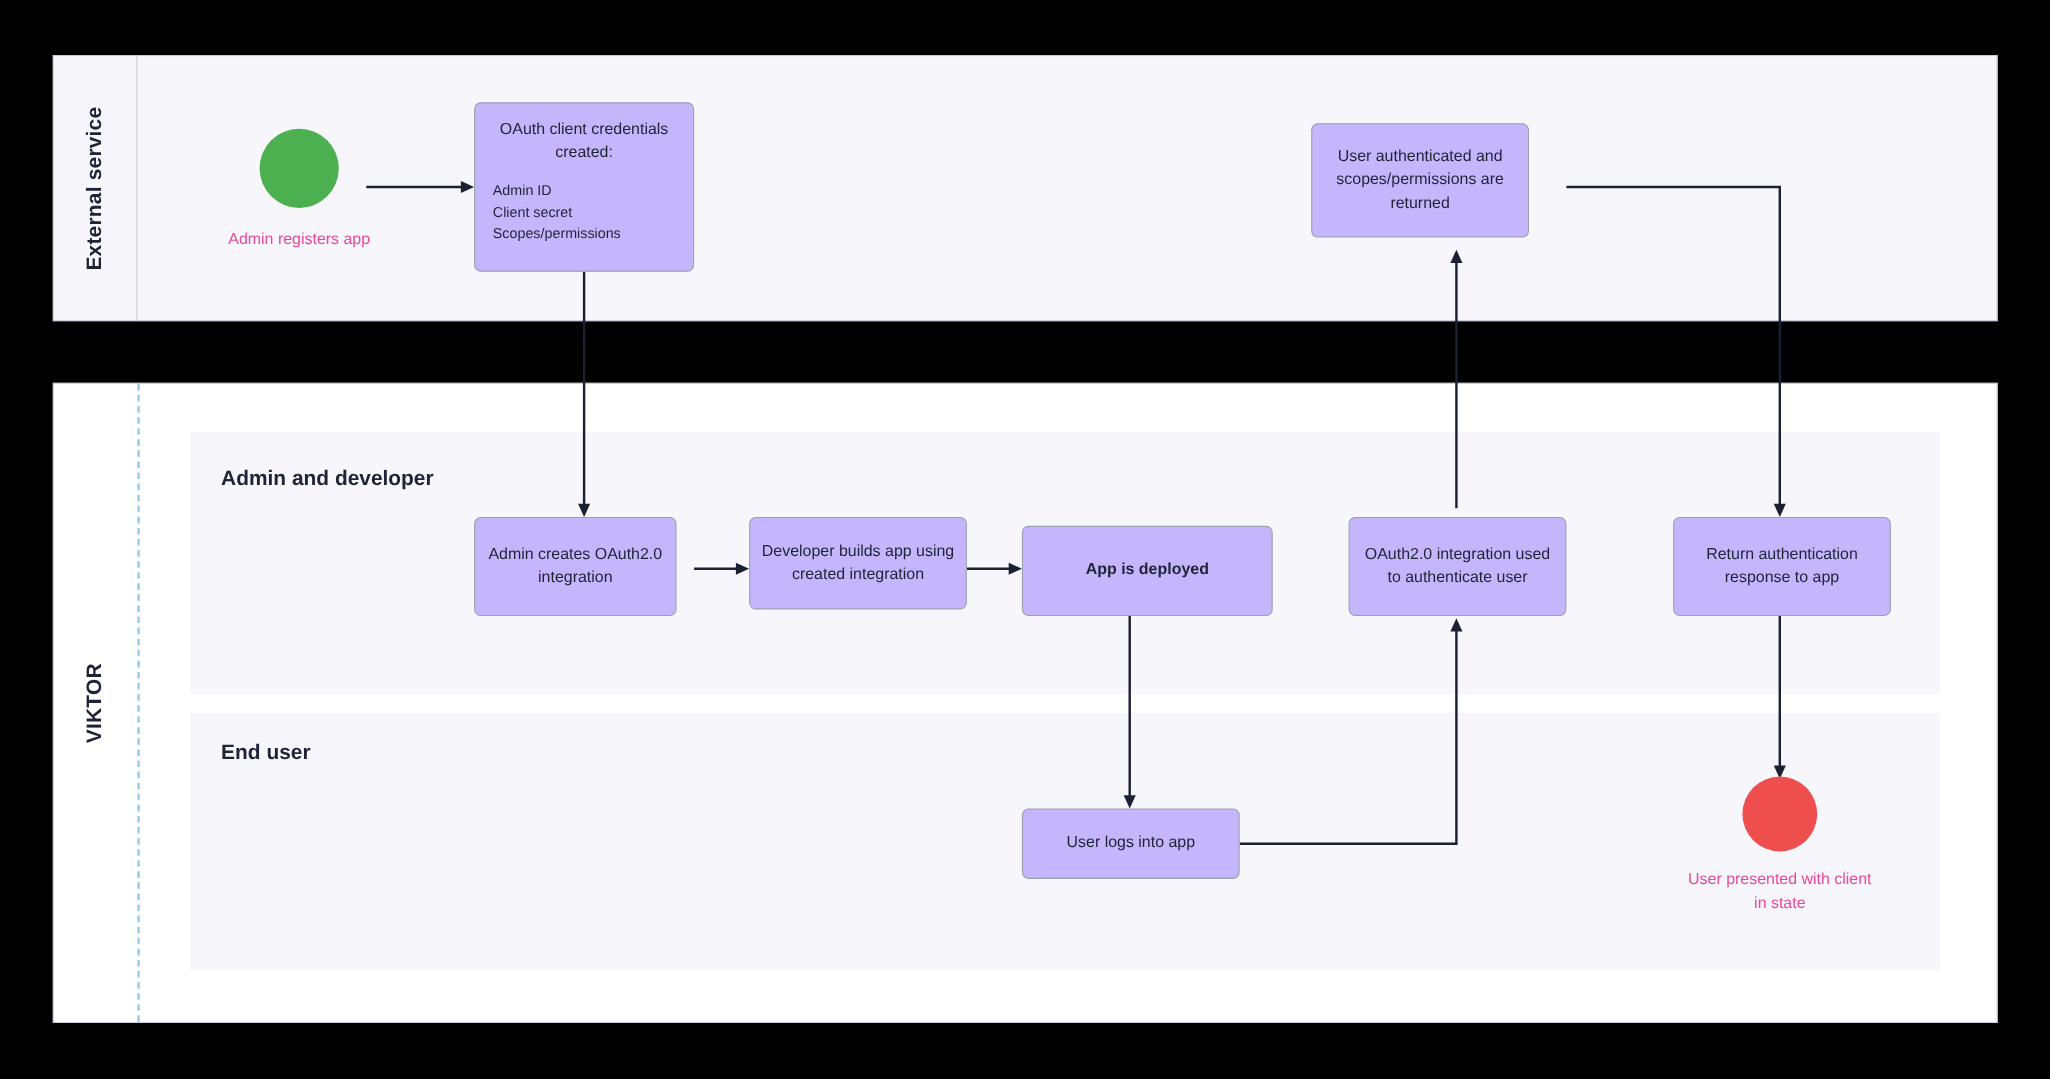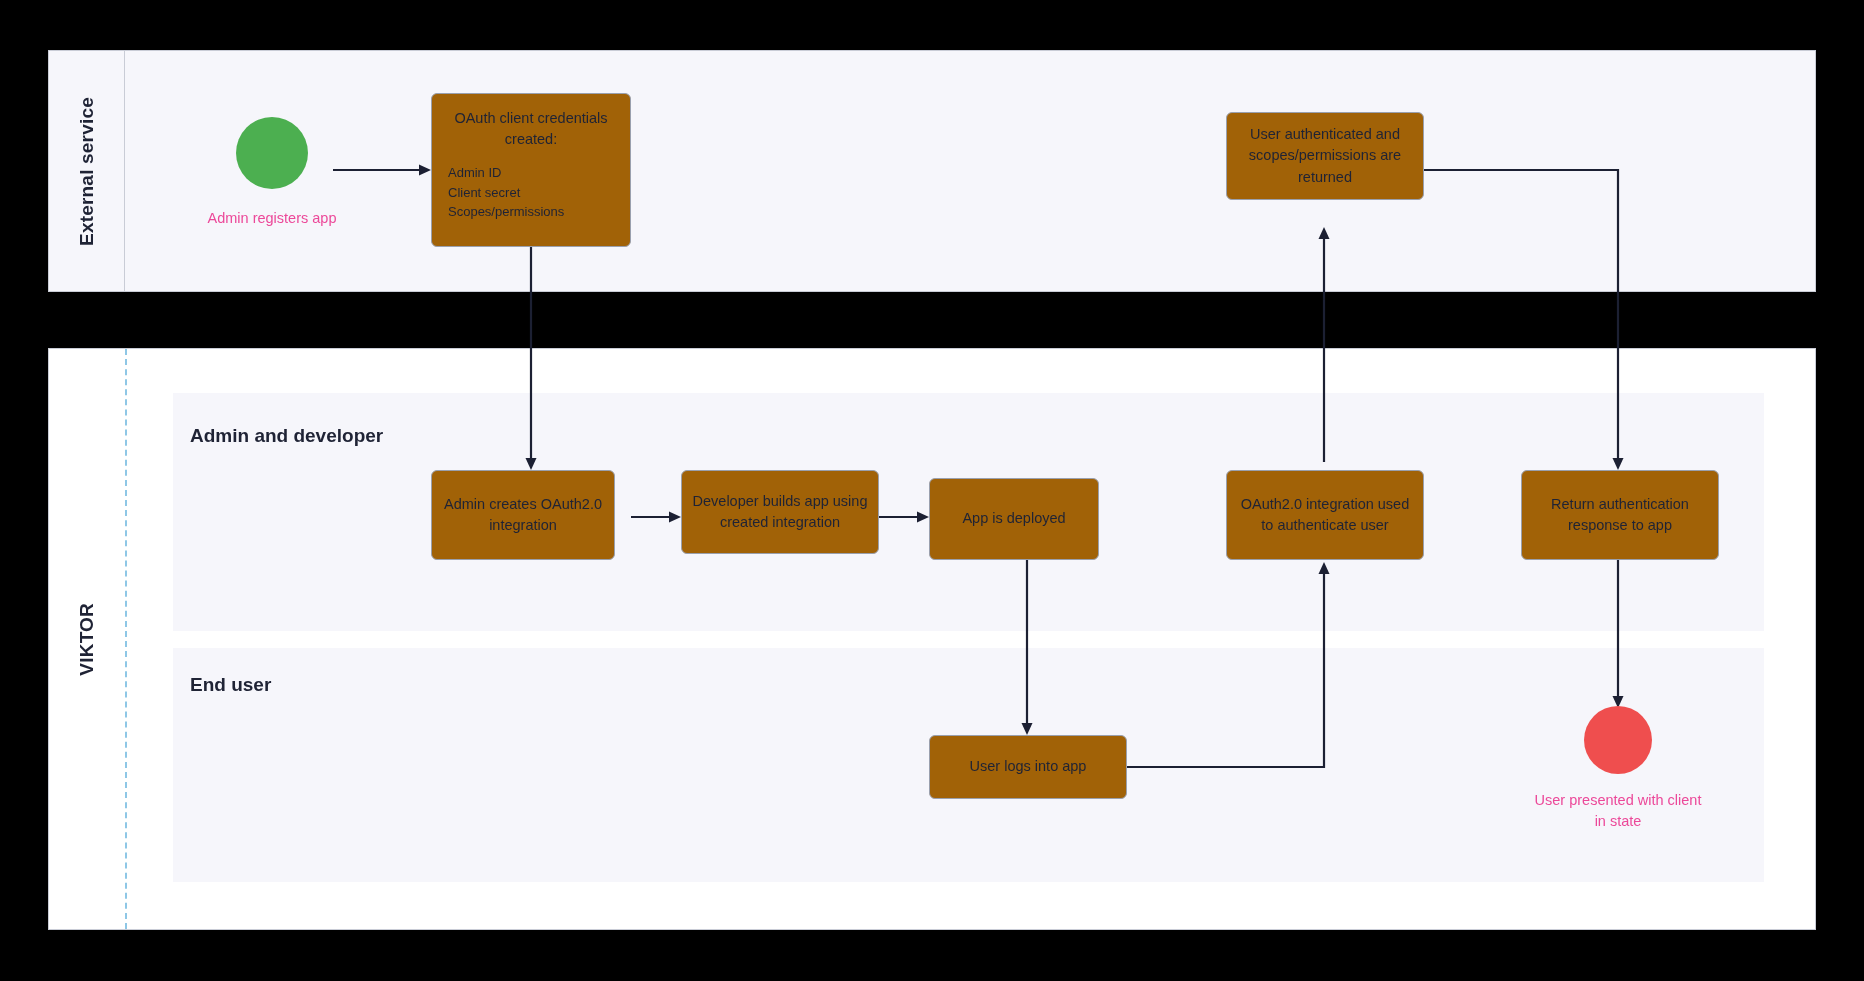--- a/index.html
+++ b/index.html
@@ -60,28 +60,29 @@
   .sublane {
     position: absolute;
     background: #f6f6fb;
   }
   .sublane-admin { left: 173px; top: 393px; width: 1591px; height: 238px; }
   .sublane-end   { left: 173px; top: 648px; width: 1591px; height: 234px; }
   .sublane-title {
     position: absolute;
     font-size: 19px; font-weight: 700; color: #1f2335;
     white-space: nowrap;
+    margin-left: 11px;
   }
   .t-admin { left: 190px; top: 425px; }
   .t-end   { left: 190px; top: 674px; }
 
   
   .node {
     position: absolute;
-    background: #a16207;
+    background: #c4b5fd;
     border: 1px solid #9aa0ae;
     border-radius: 6px;
     display: flex; align-items: center; justify-content: center;
     text-align: center;
     font-size: 14.5px; color: #1f2335; line-height: 1.45;
     padding: 6px 10px;
     z-index: 5;
   }
   .node.left-align {
     display: block; text-align: left; padding: 14px 16px;
@@ -168,27 +169,27 @@
   <div class="circle circle-green" style="left:236px; top:117px; width:72px; height:72px;"></div>
   <div class="cap" style="left:176px; top:208px; width:192px;">Admin registers app</div>
 
   <div class="node left-align" style="left:431px; top:93px; width:200px; height:154px;">
     <span class="hdr">OAuth client credentials created:</span>
     <span class="li">Admin ID</span>
     <span class="li">Client secret</span>
     <span class="li">Scopes/permissions</span>
   </div>
 
-  <div class="node" style="left:1226px; top:112px; width:198px; height:88px;">User authenticated and scopes/permissions are returned</div>
+  <div class="node" style="left:1192px; top:112px; width:198px; height:104px;">User authenticated and scopes/permissions are returned</div>
 
   <div class="node" style="left:431px; top:470px; width:184px; height:90px;">Admin creates OAuth2.0 integration</div>
 
   <div class="node" style="left:681px; top:470px; width:198px; height:84px;">Developer builds app using created integration</div>
 
-  <div class="node" style="left:929px; top:478px; width:170px; height:82px;">App is deployed</div>
+  <div class="node" style="left:929px; top:478px; width:228px; height:82px;font-weight:bold;">App is deployed</div>
 
   <div class="node" style="left:1226px; top:470px; width:198px; height:90px;">OAuth2.0 integration used to authenticate user</div>
 
   <div class="node" style="left:1521px; top:470px; width:198px; height:90px;">Return authentication response to app</div>
 
   <div class="node" style="left:929px; top:735px; width:198px; height:64px;">User logs into app</div>
 
   <div class="circle circle-red" style="left:1584px; top:706px; width:68px; height:68px;"></div>
   <div class="cap" style="left:1534px; top:790px; width:168px;">User presented with client in state</div>
 

